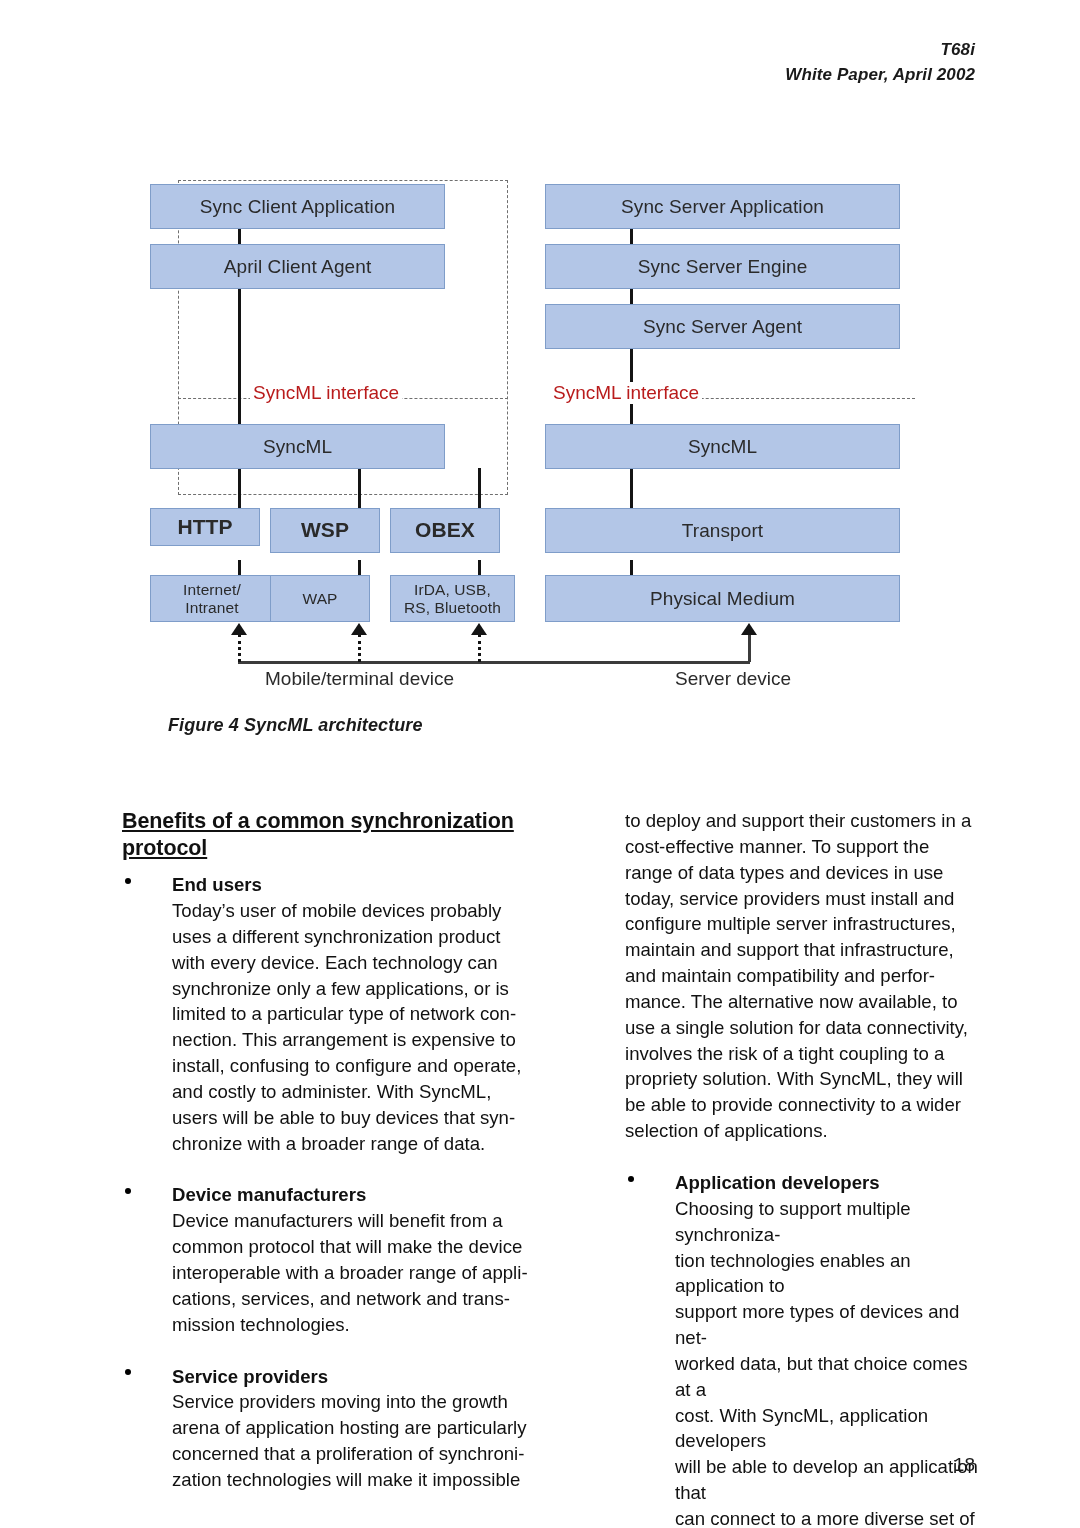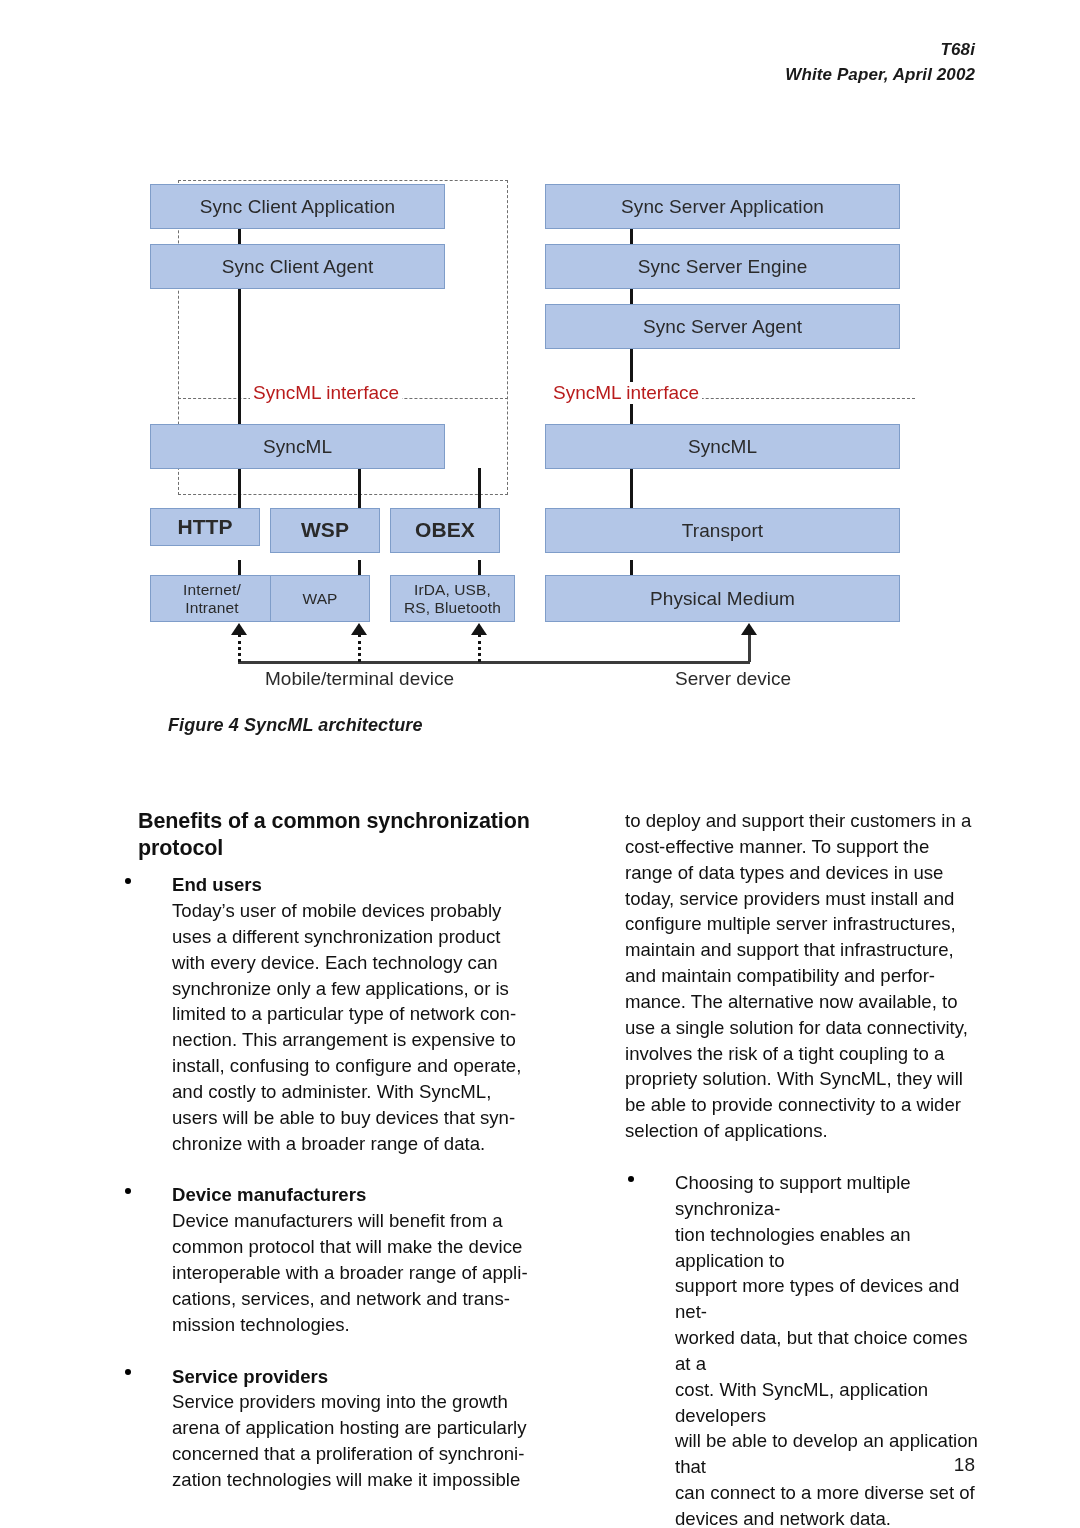--- a/index.html
+++ b/index.html
@@ -123,22 +123,23 @@
     line-height: 1.39;
     color: #111;
   }
   .col-left  { left: 122px; width: 424px; }
   .col-right { left: 625px; width: 360px; }
 
   .section-title {
     font-weight: bold;
     font-size: 21.5px;
     line-height: 1.26;
-    margin: 0 0 10px 16px;
+    margin: 0 0 10px 0;
     letter-spacing: -0.1px;
+    text-decoration: underline;
   }
 
   .bullet-block {
     position: relative;
     padding-left: 50px;
     margin-bottom: 26px;
   }
   .bullet-block:last-child { margin-bottom: 0; }
   .bullet-dot {
     position: absolute;
@@ -196,21 +197,21 @@
     <div class="connector" style="left:510px; top:68px; height:30px;"></div>
     <div class="connector" style="left:510px; top:128px; height:30px;"></div>
     <div class="connector" style="left:510px; top:188px; height:80px;"></div>
     <div class="connector" style="left:510px; top:308px; height:44px;"></div>
     <div class="connector" style="left:510px; top:400px; height:35px;"></div>
 
     <div class="node" style="left:30px; top:24px; width:295px; height:45px;">
       <span>Sync Client Application</span>
     </div>
     <div class="node" style="left:30px; top:84px; width:295px; height:45px;">
-      <span>Sync Client Agent</span>
+      <span>April Client Agent</span>
     </div>
     <div class="iface-label" style="left:130px; top:222px;"><span>SyncML interface</span></div>
     <div class="node" style="left:30px; top:264px; width:295px; height:45px;">
       <span>SyncML</span>
     </div>
 
     <div class="node bold" style="left:30px; top:348px; width:110px; height:38px;">
       <span>HTTP</span>
     </div>
     <div class="node bold" style="left:150px; top:348px; width:110px; height:45px;">
@@ -322,20 +323,21 @@
 and maintain compatibility and perfor-
 mance. The alternative now available, to
 use a single solution for data connectivity,
 involves the risk of a tight coupling to a
 propriety solution. With SyncML, they will
 be able to provide connectivity to a wider
 selection of applications.</p>
 
   <div class="bullet-block">
     <span class="bullet-dot"></span>
+    <div class="bullet-title">Application developers</div>
     <p class="bullet-body">Choosing to support multiple synchroniza-
 tion technologies enables an application to
 support more types of devices and net-
 worked data, but that choice comes at a
 cost. With SyncML, application developers
 will be able to develop an application that
 can connect to a more diverse set of
 devices and network data.</p>
   </div>
 </div>

